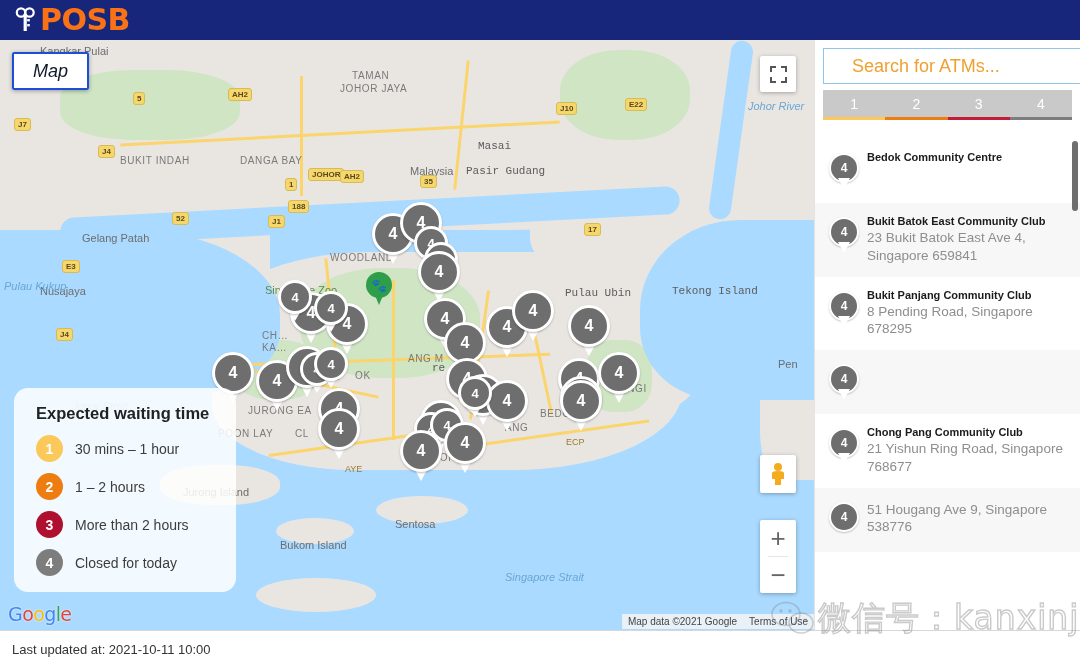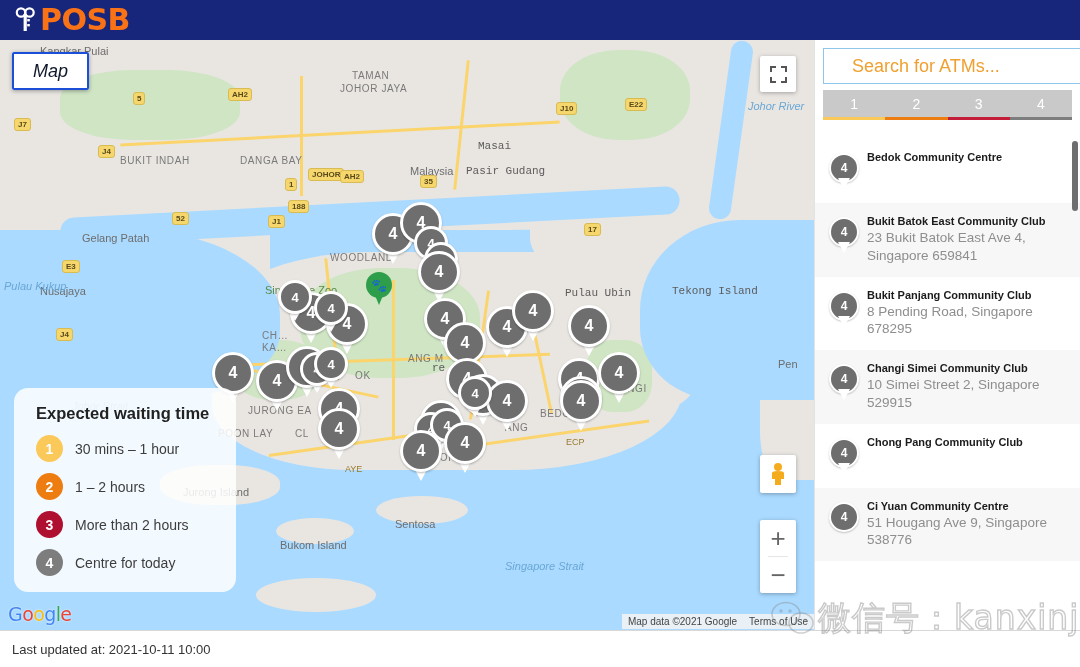--- a/index.html
+++ b/index.html
@@ -308,21 +308,21 @@
           <div class="maplabel caps" style="left: 218px; top: 388px;">POON LAY</div>
           <div class="maplabel caps" style="left: 295px; top: 388px;">CL</div>
           <div class="maplabel caps" style="left: 430px; top: 398px;">WN T</div>
           <div class="maplabel caps" style="left: 432px; top: 412px;">CORE</div>
           <div class="maplabel road-l" style="left: 566px; top: 397px; text-align: center;">ECP</div>
           <div class="maplabel road-l" style="left: 345px; top: 424px;">AYE</div>
           <div class="maplabel road-l" style="left: 325px; top: 332px;">PIE</div>
           <div class="maplabel" style="left: 183px; top: 446px;">Jurong Island</div>
           <div class="maplabel" style="left: 395px; top: 478px;">Sentosa</div>
           <div class="maplabel" style="left: 280px; top: 499px;">Bukom Island</div>
-          <div class="maplabel water" style="left: 505px; top: 520px;">Singapore Strait</div>
+          <div class="maplabel water" style="left: 505px; top: 531px;">Singapore Strait</div>
           <div class="maplabel water" style="left: 72px; top: 360px;">Johor Strait</div>
           <div class="maplabel water" style="left: 748px; top: 60px;">Johor River</div>
           <div class="maplabel water" style="left: 4px; top: 240px;">Pulau Kukup</div>
         </div>
 
       <div id="map-shields">
           <div class="shield" style="left: 228px; top: 48px;">AH2</div>
           <div class="shield" style="left: 556px; top: 62px;">J10</div>
           <div class="shield" style="left: 625px; top: 58px;">E22</div>
           <div class="shield" style="left: 14px; top: 78px;">J7</div>
@@ -527,21 +527,21 @@
           <div class="legend-row">
             <div class="legend-dot" style="background: rgb(238, 125, 17);">2</div>
             <div class="legend-label">1 – 2 hours</div>
           </div>
           <div class="legend-row">
             <div class="legend-dot" style="background: rgb(176, 16, 48);">3</div>
             <div class="legend-label">More than 2 hours</div>
           </div>
           <div class="legend-row">
             <div class="legend-dot" style="background: rgb(125, 125, 125);">4</div>
-            <div class="legend-label">Centre for today</div>
+            <div class="legend-label">Closed for today</div>
           </div>
         </div>
     </div>
   </div>
 
   <div class="sidebar">
     <div class="search-row">
       <input class="search-input" type="text" placeholder="Search for ATMs..." style="">
       <button class="search-btn">
         <span>
@@ -601,40 +601,36 @@
             <div class="li-body">
               <div class="li-name">Bukit Panjang Community Club</div>
               <div class="li-addr">8 Pending Road, Singapore 678295</div>
             </div>
           </div>
           <div class="list-item alt">
             <div class="pin">
               <div class="pt"></div>
               <div class="ph">4</div>
             </div>
-            <div class="li-body">
-              <div class="li-name">Changi Simei Community Club</div>
-              <div class="li-addr">10 Simei Street 2, Singapore 529915</div>
-            </div>
           </div>
           <div class="list-item">
             <div class="pin">
               <div class="pt"></div>
               <div class="ph">4</div>
             </div>
             <div class="li-body">
               <div class="li-name">Chong Pang Community Club</div>
+              <div class="li-addr">21 Yishun Ring Road, Singapore 768677</div>
             </div>
           </div>
           <div class="list-item alt">
             <div class="pin">
               <div class="ph">4</div>
             </div>
             <div class="li-body">
-              <div class="li-name">Ci Yuan Community Centre</div>
               <div class="li-addr">51 Hougang Ave 9, Singapore 538776</div>
             </div>
           </div>
         </div>
       <div class="scrollbar"></div>
     </div>
   </div>
 
   <div class="footer">
     <span>Last updated at: 2021-10-11 10:00</span>

